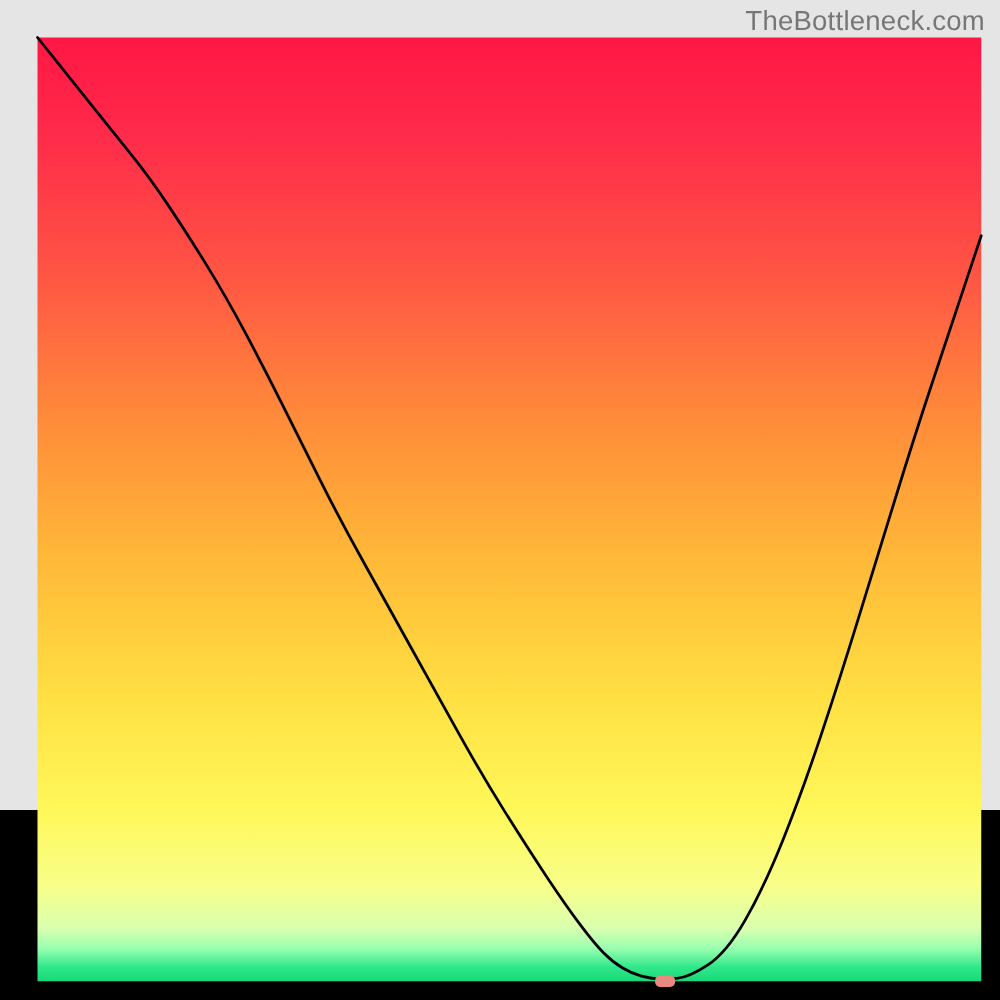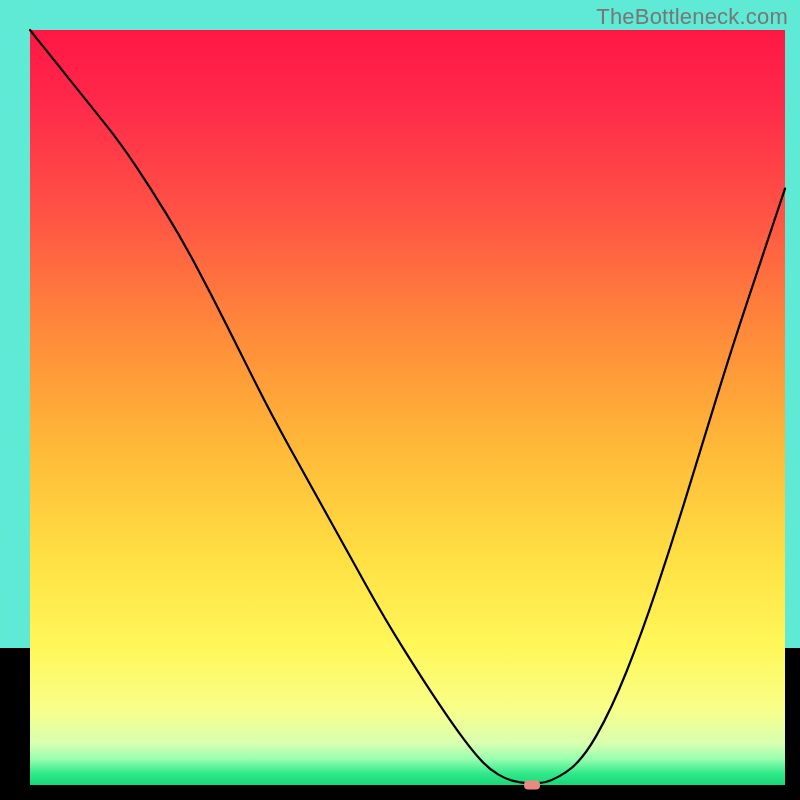--- a/index.html
+++ b/index.html
@@ -8,21 +8,21 @@
     width: 800px;
     height: 800px;
     background: #000;
     overflow: hidden;
     font-family: Arial, Helvetica, sans-serif;
   }
   .frame {
     position: relative;
     width: 800px;
     height: 648px;
-    background: #5eead4;
+    background: #e5e5e5;
   }
   .watermark {
     position: absolute;
     top: 4px;
     right: 12px;
     font-size: 22px;
     font-weight: 500;
     color: #777;
     letter-spacing: 0.2px;
     z-index: 20;

